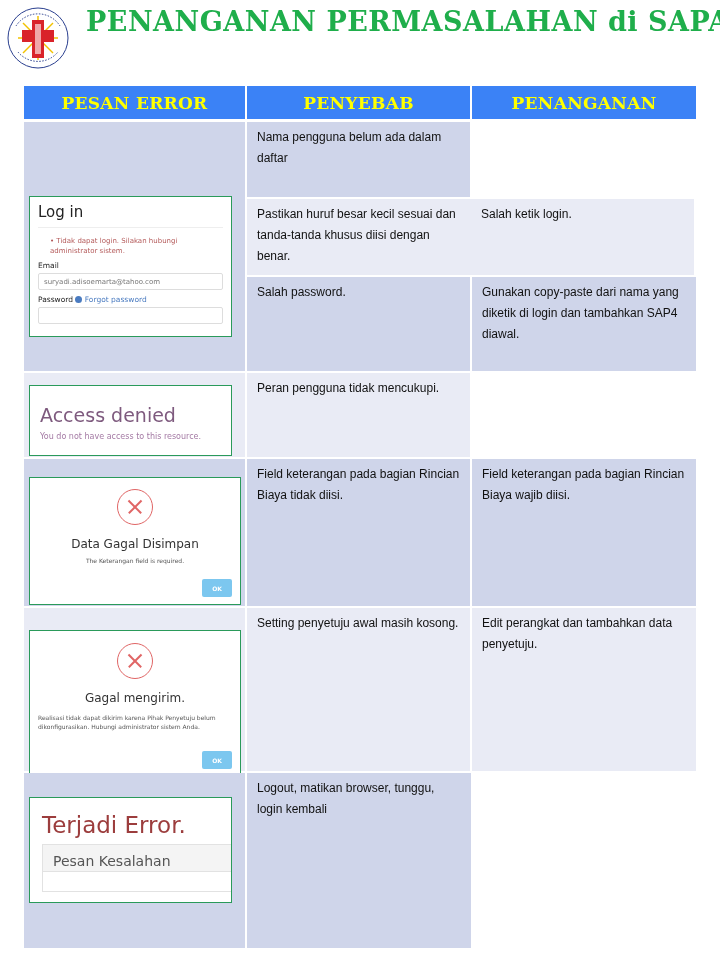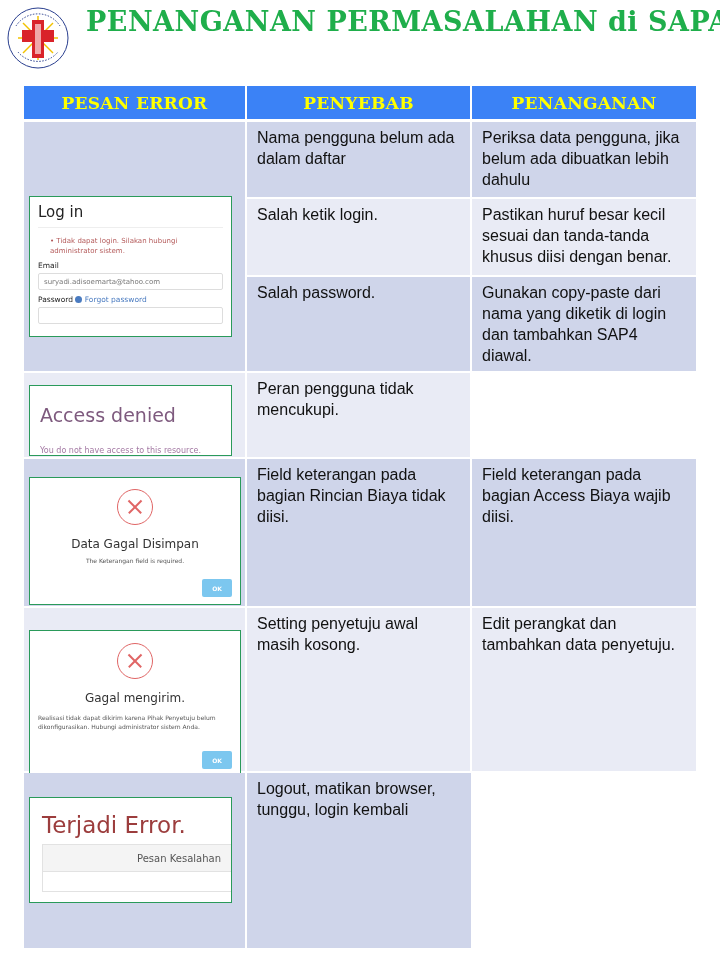--- a/index.html
+++ b/index.html
@@ -26,21 +26,21 @@
 
   .sep { height: 3px; background: #fff; }
 
   .group { display: flex; border-top: 2px solid #ffffff; }
   .group.first { border-top: none; }
   .img-cell { position: relative; border-right: 2px solid #ffffff; }
   .right { display: flex; flex-direction: column; }
   .row { display: flex; border-top: 2px solid #ffffff; }
   .row.first { border-top: none; }
   .cell {
-    font-family: "Liberation Sans", sans-serif; font-size: 16px; line-height: 21px;
+    font-family: "Liberation Sans", sans-serif; font-size: 12px; line-height: 21px;
     color: #111; padding: 5px 8px 0 10px;
   }
   .cell.c2 { border-right: 2px solid #ffffff; }
   .dark { background: #cfd5ea; }
   .light { background: #e9ebf5; }
 
   .shot {
     position: absolute; left: 5px; background: #fff; border: 1.5px solid #2a9a5a;
     font-family: "DejaVu Sans", sans-serif; overflow: hidden;
   }
@@ -50,21 +50,21 @@
   .login h3 { font-weight: normal; font-size: 15px; color: #222; padding-bottom: 6px; border-bottom: 1px solid #eee; }
   .login .err { font-size: 7px; color: #b45a5a; margin-top: 8px; padding-left: 12px; line-height: 10px; }
   .login .lbl { font-size: 7.5px; color: #222; margin-top: 5px; }
   .login .inp { margin-top: 3px; height: 17px; border: 1px solid #ddd; border-radius: 2px; font-size: 7px; color: #777; padding: 4px 5px; }
   .login .fp { color: #4a7bc0; }
   .login .info { display: inline-block; width: 7px; height: 7px; border-radius: 50%; background: #4a7bc0; vertical-align: middle; }
 
   
   .access { top: 12px; width: 203px; height: 71px; padding: 18px 10px 0; }
   .access h3 { font-weight: normal; font-size: 19px; color: #7e5a7e; }
-  .access p { font-size: 8px; color: #a47aa4; margin-top: 20px; white-space: nowrap; }
+  .access p { font-size: 8px; color: #a47aa4; margin-top: 6px; white-space: nowrap; }
 
   
   .dlg { width: 212px; text-align: center; }
   .dlg .xc { width: 36px; height: 36px; border: 1.5px solid #e06565; border-radius: 50%; margin: 0 auto; position: relative; }
   .dlg .xc::before, .dlg .xc::after { content: ""; position: absolute; left: 8px; top: 16px; width: 18px; height: 1.5px; background: #e06565; }
   .dlg .xc::before { transform: rotate(45deg); } .dlg .xc::after { transform: rotate(-45deg); }
   .dlg h4 { font-weight: normal; font-size: 12px; color: #333; }
   .dlg p { font-size: 6px; color: #555; }
   .dlg .ok { position: absolute; right: 8px; width: 30px; height: 18px; background: #7cc7ef; color: #fff; font-size: 6px; font-weight: bold; border-radius: 2px; display: flex; align-items: center; justify-content: center; }
 
@@ -75,21 +75,21 @@
 
   .gagal2 { top: 22px; height: 146px; padding-top: 12px; }
   .gagal2 h4 { margin-top: 12px; }
   .gagal2 p { margin-top: 8px; text-align: left; padding: 0 8px; line-height: 9px; }
   .gagal2 .ok { bottom: 6px; }
 
   
   .terjadi { top: 24px; width: 203px; height: 106px; padding: 14px 0 0 12px; }
   .terjadi h3 { font-weight: normal; font-size: 23px; color: #9c3d3d; }
   .terjadi .panel { margin-top: 6px; border: 1px solid #e2e2e2; border-right: none; height: 48px; }
-  .terjadi .ph { background: #f4f4f4; height: 27px; border-bottom: 1px solid #e2e2e2; font-size: 10px; color: #555; padding: 8px 10px; text-align: right; }
+  .terjadi .ph { background: #f4f4f4; height: 27px; border-bottom: 1px solid #e2e2e2; font-size: 14px; color: #555; padding: 8px 10px; }
 </style>
 </head>
 <body>
 
 <div class="logo">
   <svg width="64" height="64" viewBox="0 0 64 64">
     <circle cx="32" cy="32" r="30" fill="#fff" stroke="#2a3f8f" stroke-width="1"></circle>
     <g stroke="#f2c200" stroke-width="1.5">
       <line x1="32" y1="10" x2="32" y2="54"></line>
         <line x1="12" y1="32" x2="52" y2="32"></line>
@@ -124,25 +124,24 @@
           <span>Password</span>
           <span class="info"></span>
           <span class="fp">Forgot password</span>
         </div>
         <div class="inp"></div>
       </div>
     </div>
     <div class="right">
       <div class="row first" style="height:75px;">
         <div class="cell c2 dark">Nama pengguna  belum ada dalam daftar</div>
-        <div class="cell c3 dark">Periksa data pengguna, jika belum ada dibuatkan lebih dahulu</div>
       </div>
       <div class="row" style="height:78px;">
+        <div class="cell c3 light">Pastikan huruf besar kecil sesuai dan tanda-tanda khusus diisi dengan benar.</div>
         <div class="cell c2 light">Salah ketik login.</div>
-        <div class="cell c3 light">Pastikan huruf besar kecil sesuai dan tanda-tanda khusus diisi dengan benar.</div>
       </div>
       <div class="row" style="height:96px;">
         <div class="cell c2 dark">Salah password.</div>
         <div class="cell c3 dark">Gunakan copy-paste dari nama yang diketik di login dan tambahkan SAP4 diawal.</div>
       </div>
     </div>
   </div>
 
   <div class="group">
     <div class="img-cell c1 light" style="height:84px;">
@@ -163,21 +162,21 @@
       <div class="shot dlg gagal1">
         <div class="xc"></div>
         <h4>Data Gagal Disimpan</h4>
         <p>The Keterangan field is required.</p>
         <div class="ok">OK</div>
       </div>
     </div>
     <div class="right">
       <div class="row first" style="height:147px;">
         <div class="cell c2 dark">Field keterangan pada bagian Rincian Biaya tidak diisi.</div>
-        <div class="cell c3 dark">Field keterangan pada bagian Access Biaya wajib diisi.</div>
+        <div class="cell c3 dark">Field keterangan pada bagian Rincian Biaya wajib diisi.</div>
       </div>
     </div>
   </div>
 
   <div class="group">
     <div class="img-cell c1 light" style="height:163px;">
       <div class="shot dlg gagal2">
         <div class="xc"></div>
         <h4>Gagal mengirim.</h4>
         <p>Realisasi tidak dapat dikirim karena Pihak Penyetuju belum dikonfigurasikan. Hubungi administrator sistem Anda.</p>

